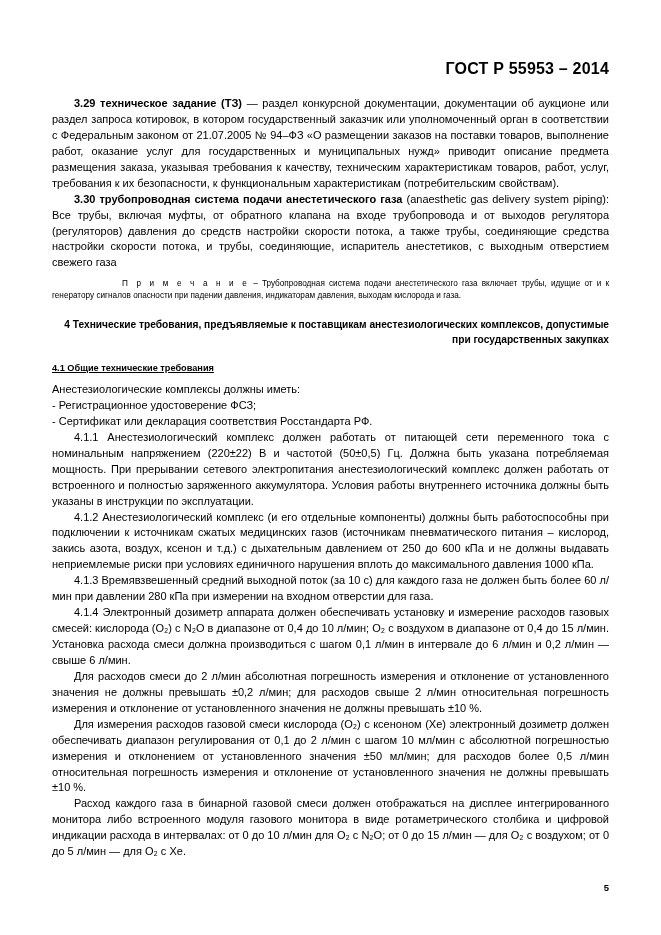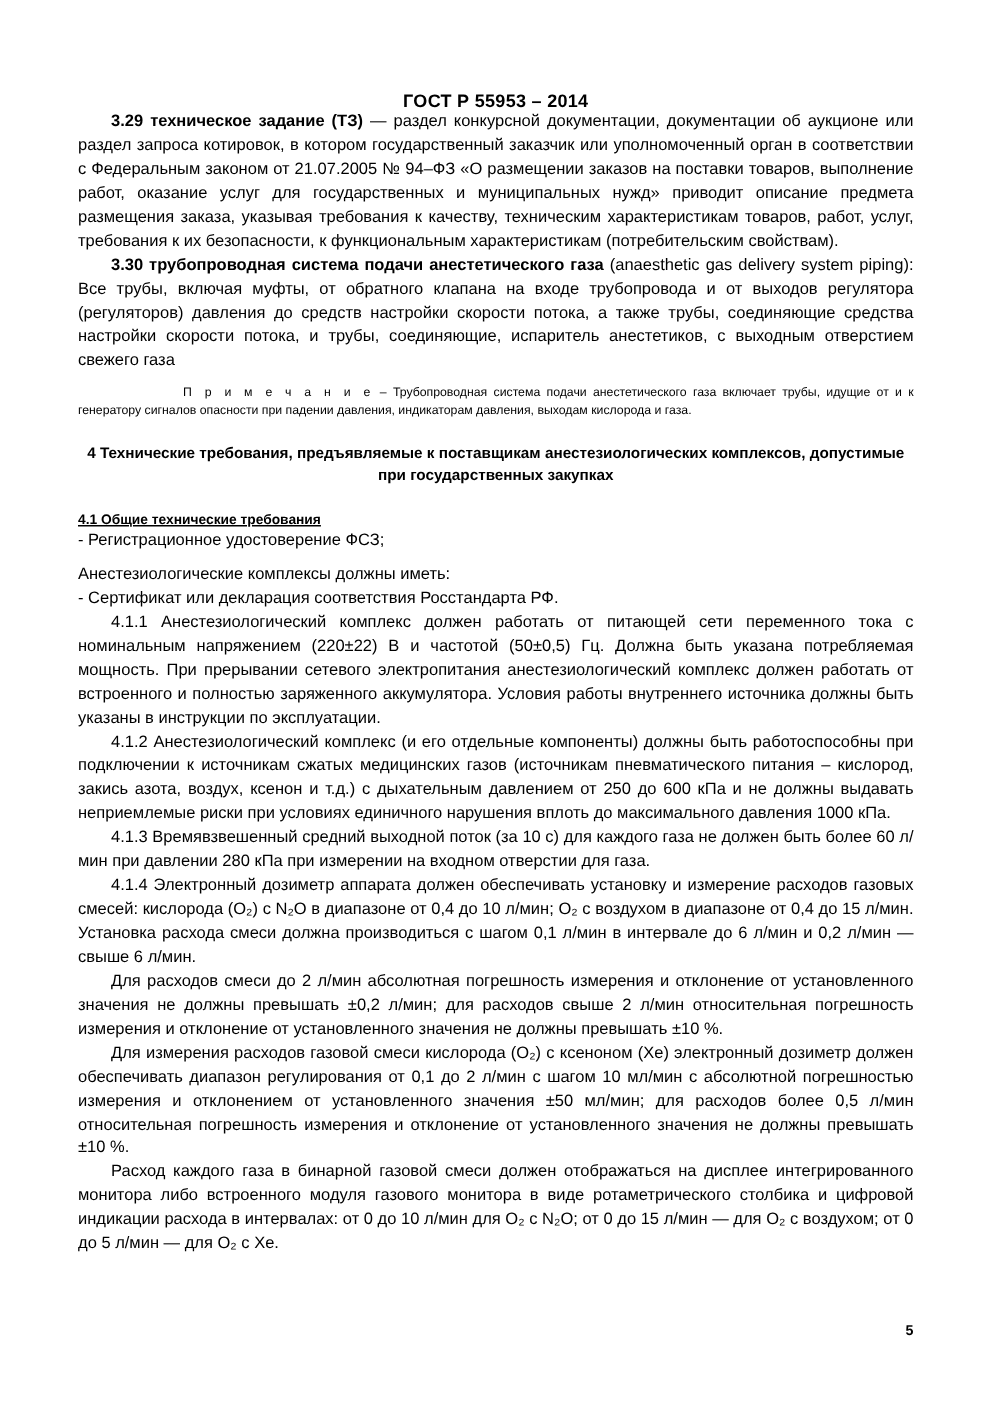--- a/index.html
+++ b/index.html
@@ -16,24 +16,25 @@
   }
   .page {
     position: absolute;
     left: 0; top: 0;
     width: 661px;
     height: 935px;
     box-sizing: border-box;
     padding: 60px 52px 40px 52px;
   }
   .header {
-    text-align: center;
-    font-size: 12px;
+    text-align: right;
+    font-size: 16px;
     font-weight: bold;
     letter-spacing: 0.2px;
+    margin-bottom: 18px;
   }
   .body-col {
     width: 100%;
   }
   p.para {
     margin: 0;
     font-size: 11px;
     line-height: 1.45;
     text-align: justify;
     text-justify: inter-word;
@@ -53,21 +54,21 @@
   }
   .note .sp {
     letter-spacing: 2.2px;
     margin-left: 48px;
   }
   h2.section {
     margin: 16px 0 0 0;
     font-size: 10.2px;
     font-weight: bold;
     line-height: 1.45;
-    text-align: center;
+    text-align: right;
   }
   h3.subsection {
     margin: 14px 0 0 0;
     font-size: 9.2px;
     font-weight: bold;
     line-height: 1.45;
     text-decoration: underline;
   }
   b.inl { font-weight: bold; }
   .footer {
@@ -93,22 +94,22 @@
 
     <p class="para indent"><b class="inl">3.30 трубопроводная система подачи анестетического газа</b><span> (anaesthetic gas delivery system piping): Все трубы, включая муфты, от обратного клапана на входе трубопровода и от выходов регулятора (регуляторов) давления до средств настройки скорости потока, а также трубы, соединяющие средства настройки скорости потока, и трубы, соединяющие, испаритель анестетиков, с выходным отверстием свежего газа</span></p>
 
     <p class="note indent"><span class="sp">П р и м е ч а н и е</span><span> – Трубопроводная система подачи анестетического газа включает трубы, идущие от и к генератору сигналов опасности при падении давления, индикаторам давления, выходам кислорода и газа.</span></p>
 
 
     <h2 class="section">4 Технические требования, предъявляемые к поставщикам анестезиологических комплексов, допустимые при государственных закупках</h2>
 
     <h3 class="subsection">4.1 Общие технические требования</h3>
 
+    <p class="para gap">Анестезиологические комплексы должны иметь:</p>
     <p class="para">- Регистрационное удостоверение ФСЗ;</p>
-    <p class="para gap">Анестезиологические комплексы должны иметь:</p>
     <p class="para">- Сертификат или декларация соответствия Росстандарта РФ.</p>
 
     <p class="para indent">4.1.1   Анестезиологический комплекс должен работать от питающей сети переменного тока с номинальным напряжением (220±22) В и частотой (50±0,5) Гц. Должна быть указана потребляемая мощность. При прерывании сетевого электропитания анестезиологический комплекс должен работать от встроенного и полностью заряженного аккумулятора. Условия работы внутреннего источника должны быть указаны в инструкции по эксплуатации.</p>
     <p class="para indent">4.1.2   Анестезиологический комплекс (и его отдельные компоненты) должны быть работоспособны при подключении к источникам сжатых медицинских газов (источникам пневматического питания – кислород, закись азота, воздух, ксенон и т.д.) с дыхательным давлением от 250 до 600 кПа и не должны выдавать неприемлемые риски при условиях единичного нарушения вплоть до максимального давления 1000 кПа.</p>
     <p class="para indent">4.1.3   Времявзвешенный средний выходной поток (за 10 с) для каждого газа не должен быть более 60 л/мин при давлении 280 кПа при измерении на входном отверстии для газа.</p>
     <p class="para indent">4.1.4   Электронный дозиметр аппарата должен обеспечивать установку и измерение расходов газовых смесей: кислорода (O₂) с N₂O в диапазоне от 0,4 до 10 л/мин; O₂ с воздухом в диапазоне от 0,4 до 15 л/мин. Установка расхода смеси должна производиться с шагом 0,1 л/мин в интервале до 6 л/мин и 0,2 л/мин — свыше 6 л/мин.</p>
     <p class="para indent">Для расходов смеси до 2 л/мин абсолютная погрешность измерения и отклонение от установленного значения не должны превышать ±0,2 л/мин; для расходов свыше 2 л/мин относительная погрешность измерения и отклонение от установленного значения не должны превышать ±10 %.</p>
     <p class="para indent">Для измерения расходов газовой смеси кислорода (O₂) с ксеноном (Xe) электронный дозиметр должен обеспечивать диапазон регулирования от 0,1 до 2 л/мин с шагом 10 мл/мин с абсолютной погрешностью измерения и отклонением от установленного значения ±50 мл/мин; для расходов более 0,5 л/мин относительная погрешность измерения и отклонение от установленного значения не должны превышать ±10 %.</p>
     <p class="para indent">Расход каждого газа в бинарной газовой смеси должен отображаться на дисплее интегрированного монитора либо встроенного модуля газового монитора в виде ротаметрического столбика и цифровой индикации расхода в интервалах: от 0 до 10 л/мин для O₂ с N₂O; от 0 до 15 л/мин — для O₂ с воздухом; от 0 до 5 л/мин — для O₂ с Xe.</p>
 

